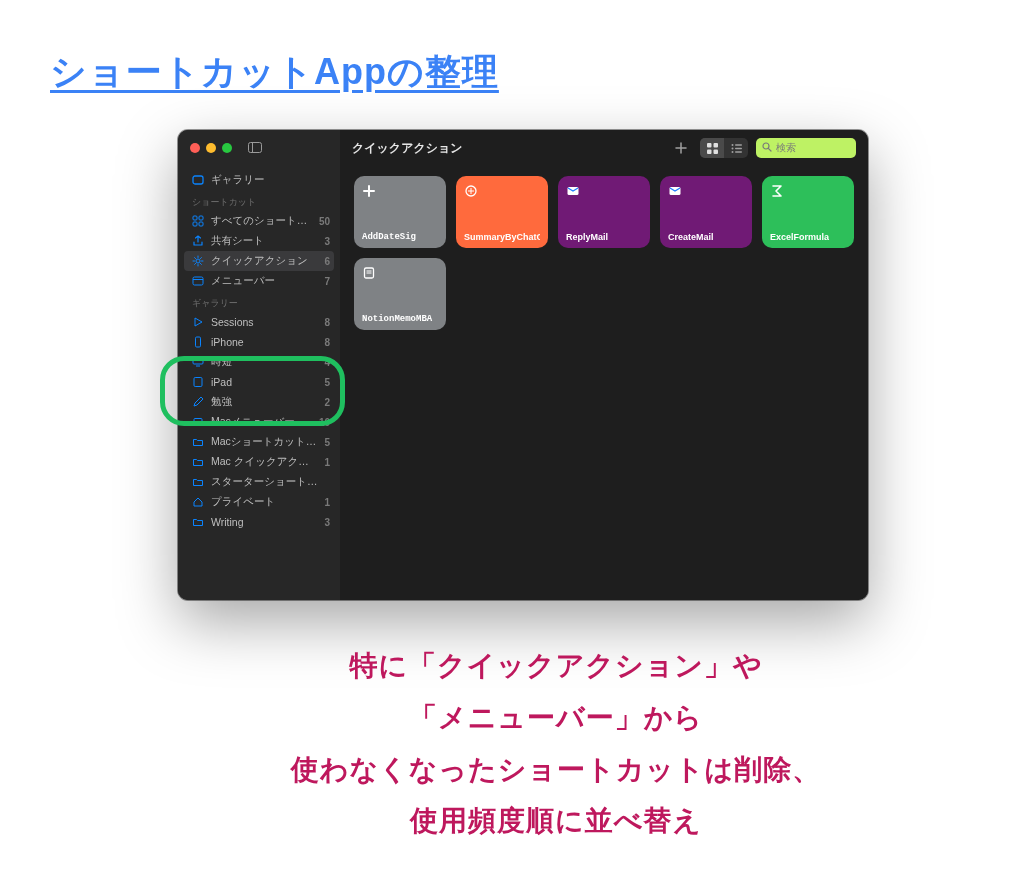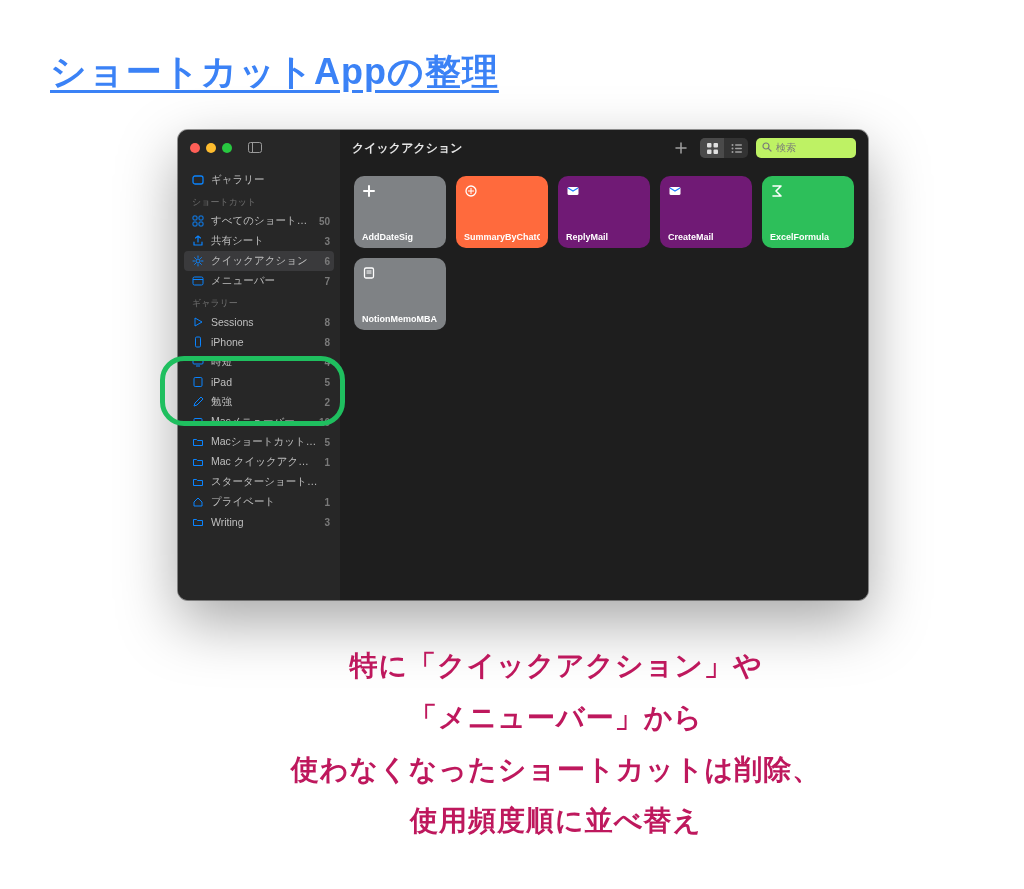--- a/index.html
+++ b/index.html
@@ -157,21 +157,21 @@
     flex-direction: column;
     justify-content: space-between;
     color: #fff;
     font-size: 9px;
     font-weight: 600;
     position: relative;
     cursor: pointer;
   }
   .tile .tile-icon { width: 14px; height: 14px; display:flex;align-items:center;justify-content:center; }
   .tile .tile-label { line-height: 1.15; overflow: hidden; }
-  .tile.gray   { background: #7f8285; }
+  .tile.gray   { background: #7f8285; font-family: Liberation Mono, monospace; }
   .tile.orange { background: #ff6a3d; }
   .tile.blue   { background: #701a75; }
   .tile.green  { background: #2dbf5a; }
 
   .highlight-ring {
     position: absolute;
     border: 5px solid #1fbf5f;
     border-radius: 24px;
     pointer-events: none;
   }

